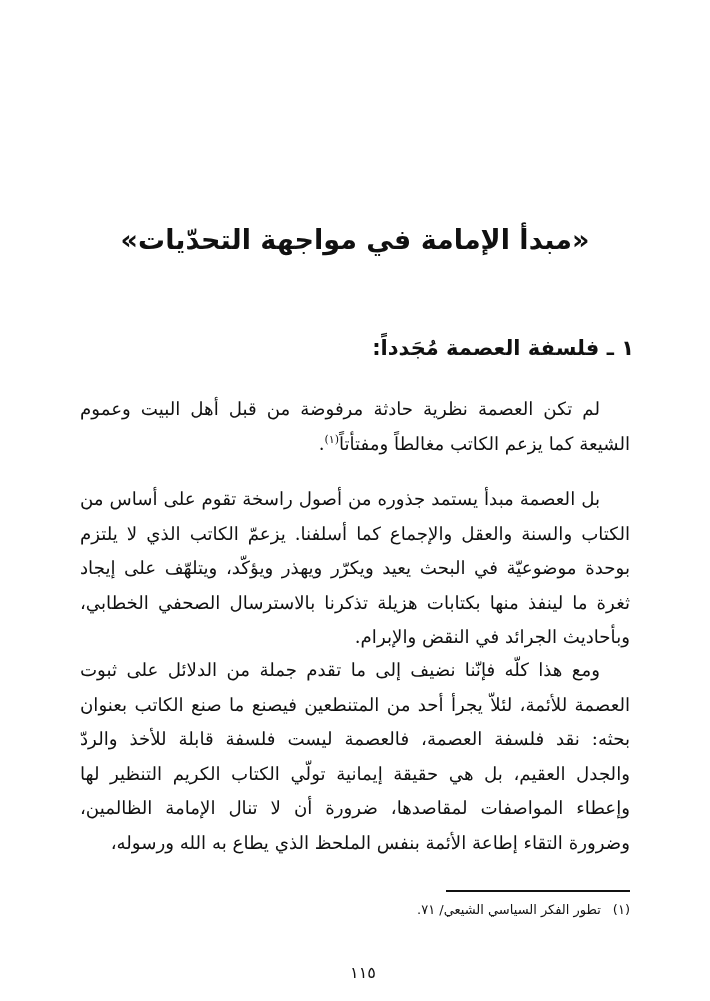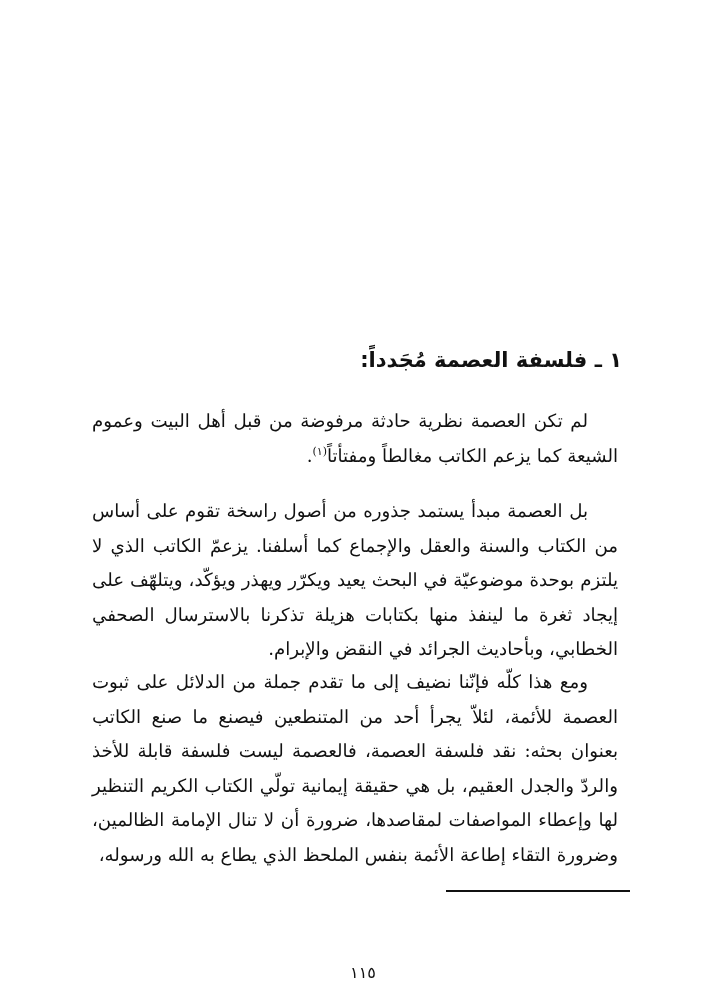--- a/index.html
+++ b/index.html
@@ -35,37 +35,37 @@
       direction: rtl;
     }
     .section-heading {
       position: absolute;
       top: 330px;
       right: 76px;
       font-family: "DejaVu Sans", sans-serif;
       font-weight: bold;
       font-size: 21px;
       line-height: 36px;
-      margin: 12px;
+      margin: 0;
       direction: rtl;
       white-space: nowrap;
     }
     .body-text {
       position: absolute;
       left: 76px;
       right: 76px;
       direction: rtl;
       text-align: justify;
       text-align-last: right;
       font-family: "DejaVu Serif", "Liberation Serif", serif;
       font-size: 18.2px;
       line-height: 34.6px;
     }
     .para {
-      margin: 16px;
+      margin: 4px;
       text-indent: 30px;
     }
     .para-1 { top: 388px; }
     .para-2 { top: 478px; }
     .para-3 { top: 649px; }
     .sup-ref {
       font-size: 11px;
       vertical-align: super;
       line-height: 0;
     }
@@ -100,27 +100,31 @@
       font-size: 16px;
       line-height: 26px;
       padding-left: 8px;
     }
   </style>
 </head>
 <body>
 
 <div class="page">
 
+  <h1 class="chapter-title">«مبدأ الإمامة في مواجهة التحدّيات»</h1>
 
   <h2 class="section-heading">١ ـ فلسفة العصمة مُجَدداً:</h2>
 
   <p class="body-text para para-1"><span>لم تكن العصمة نظرية حادثة مرفوضة من قبل أهل البيت وعموم الشيعة كما يزعم الكاتب مغالطاً ومفتأتاً</span><span class="sup-ref">(١)</span><span>.</span></p>
 
   <p class="body-text para para-2"><span>بل العصمة مبدأ يستمد جذوره من أصول راسخة تقوم على أساس من الكتاب والسنة والعقل والإجماع كما أسلفنا. يزعمّ الكاتب الذي لا يلتزم بوحدة موضوعيّة في البحث يعيد ويكرّر ويهذر ويؤكّد، ويتلهّف على إيجاد ثغرة ما لينفذ منها بكتابات هزيلة تذكرنا بالاسترسال الصحفي الخطابي، وبأحاديث الجرائد في النقض والإبرام.</span></p>
 
   <p class="body-text para para-3"><span>ومع هذا كلّه فإنّنا نضيف إلى ما تقدم جملة من الدلائل على ثبوت العصمة للأئمة، لئلاّ يجرأ أحد من المتنطعين فيصنع ما صنع الكاتب بعنوان بحثه: نقد فلسفة العصمة، فالعصمة ليست فلسفة قابلة للأخذ والردّ والجدل العقيم، بل هي حقيقة إيمانية تولّي الكتاب الكريم التنظير لها وإعطاء المواصفات لمقاصدها، ضرورة أن لا تنال الإمامة الظالمين، وضرورة التقاء إطاعة الأئمة بنفس الملحظ الذي يطاع به الله ورسوله،</span></p>
 
   <div class="footnote-separator"></div>
 
+  <div class="footnote">
+    <span class="footnote-marker">(١)</span><span>تطور الفكر السياسي الشيعي/ ٧١.</span>
+  </div>
 
   <div class="page-number">١١٥</div>
 
 </div>
 
 </body></html>

